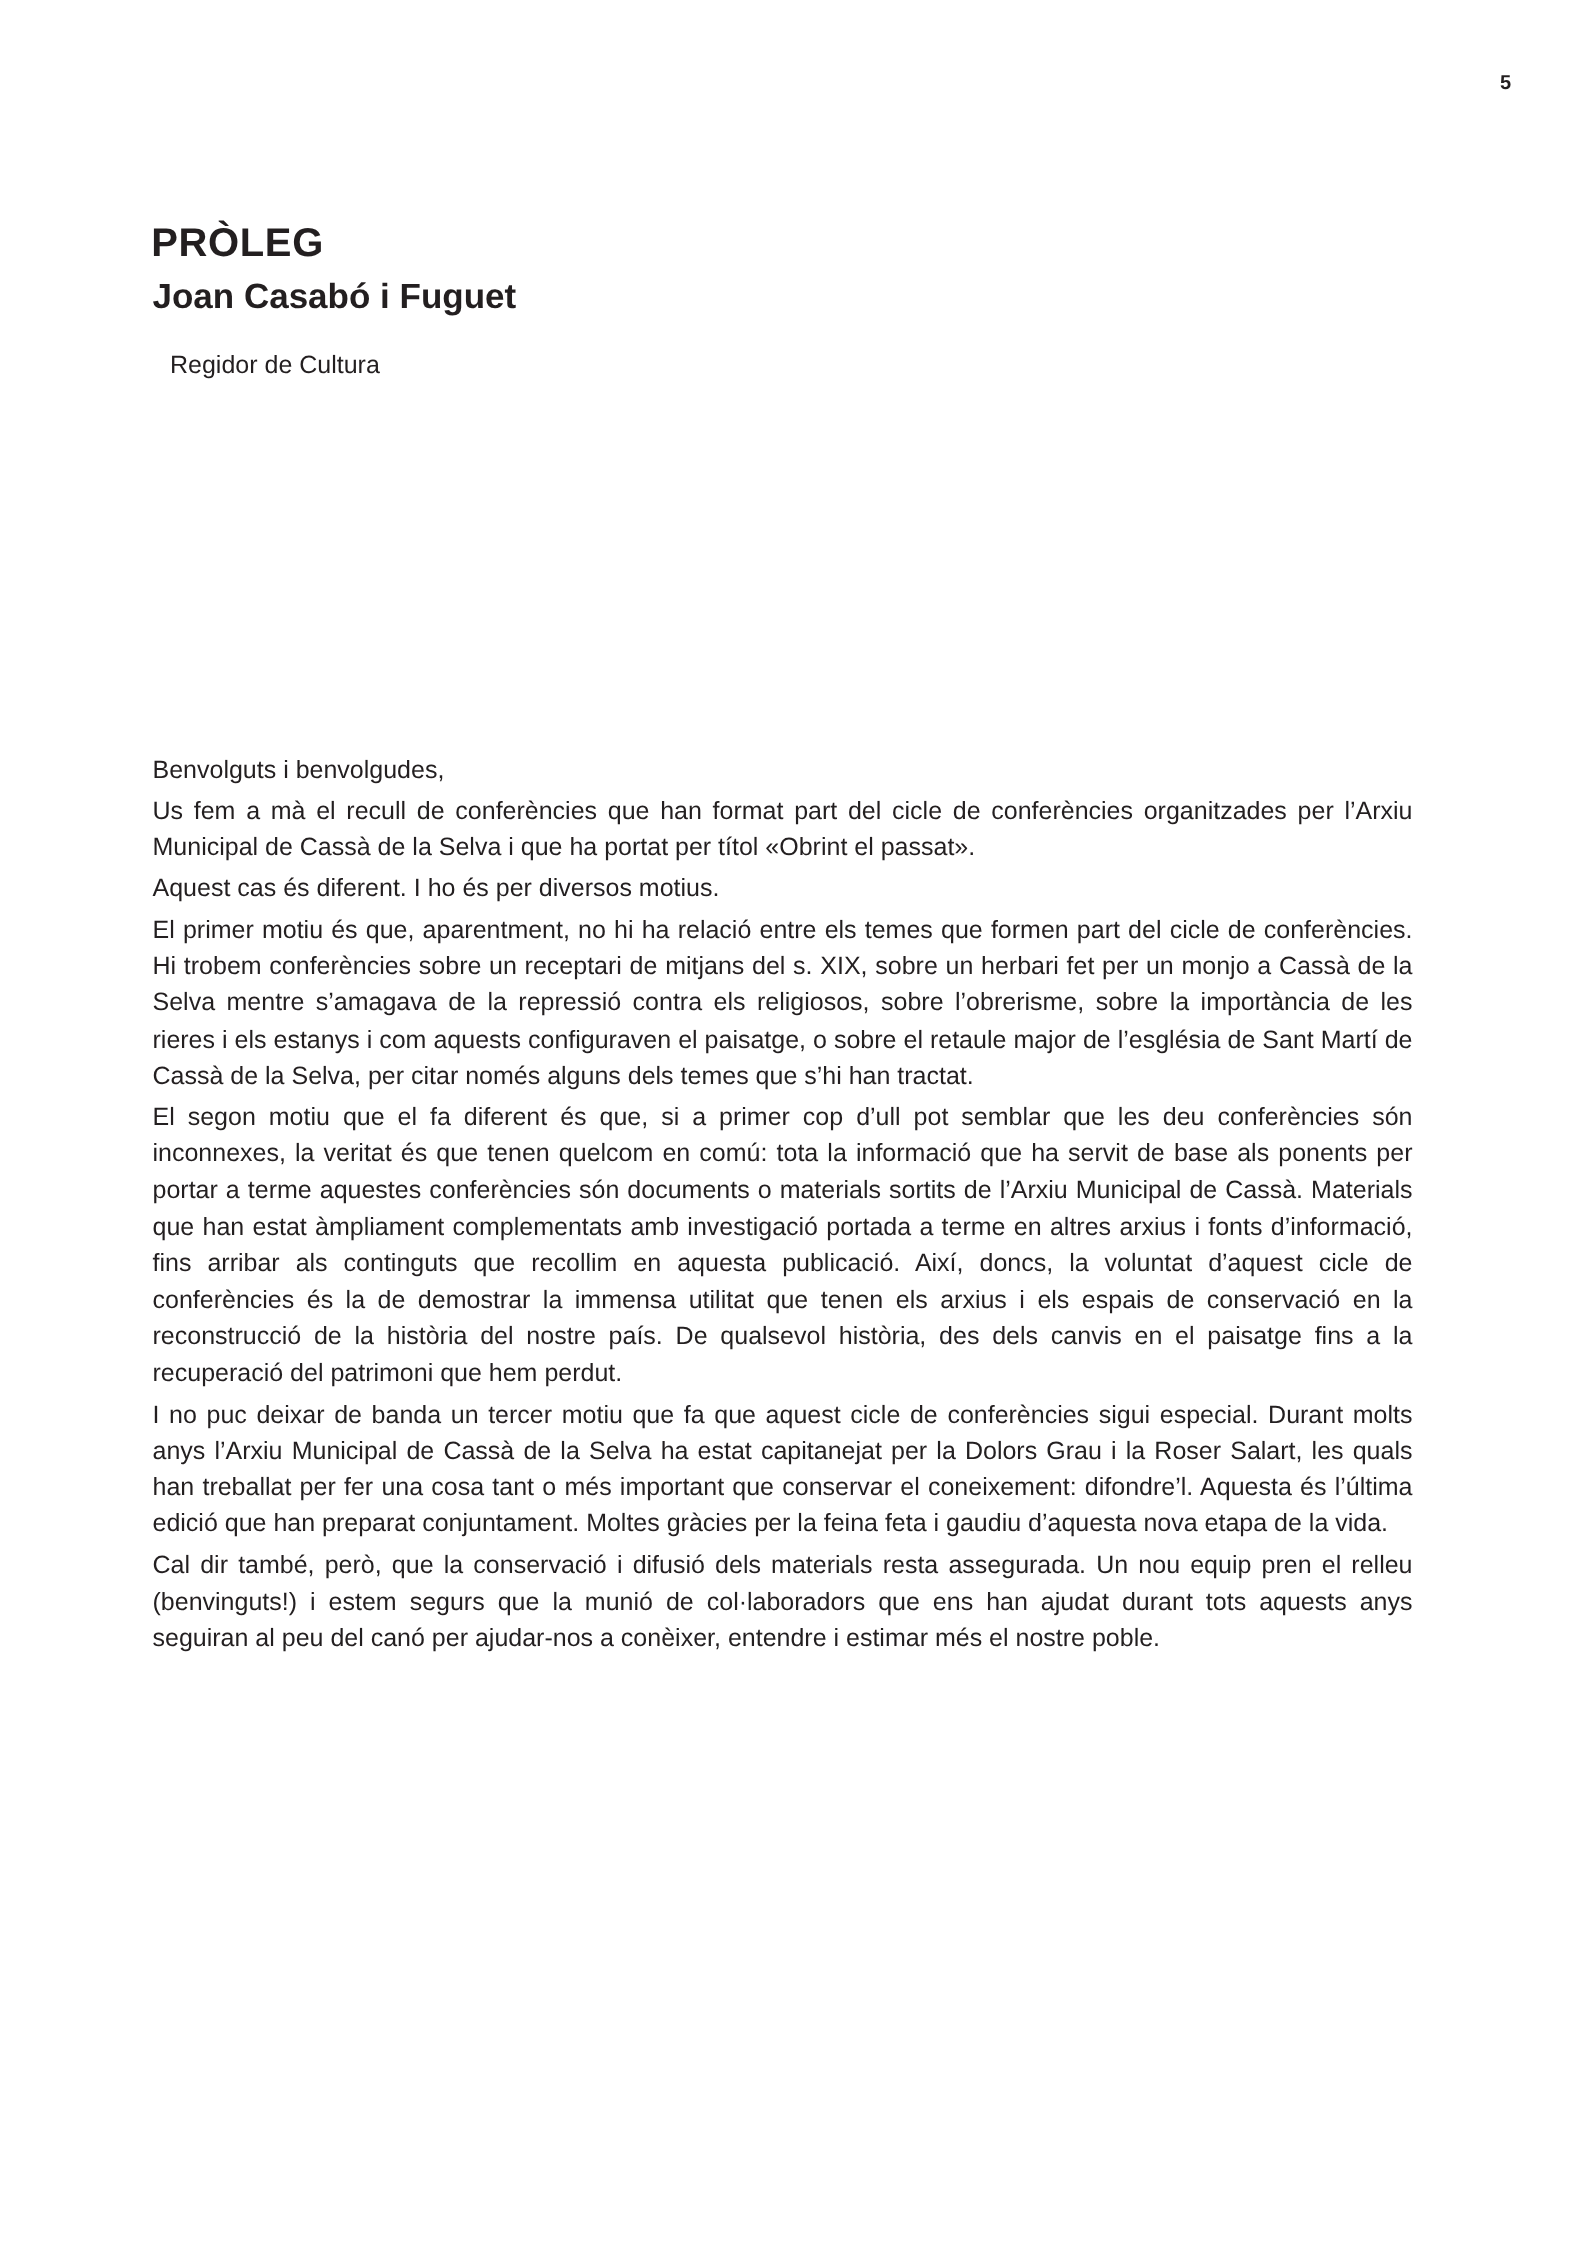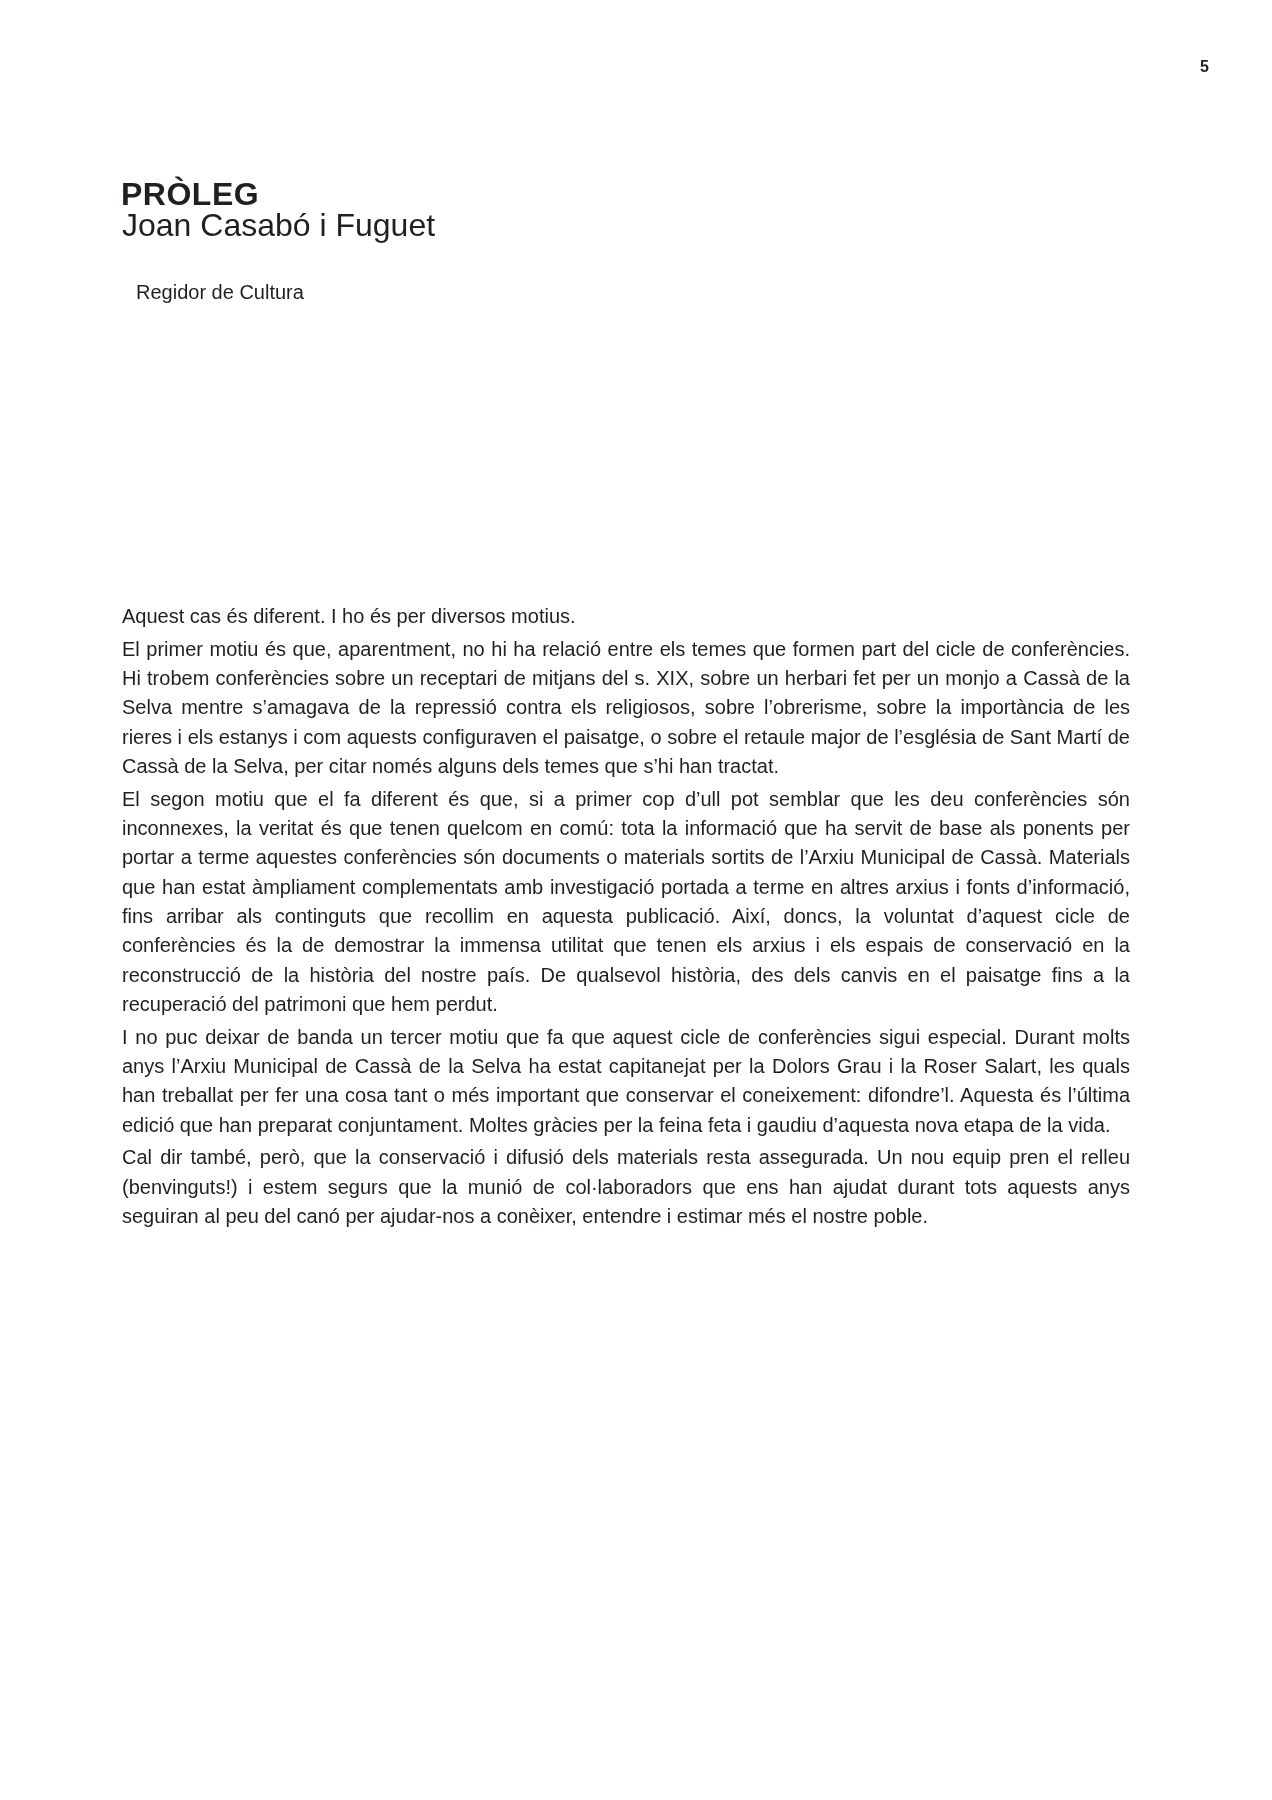--- a/index.html
+++ b/index.html
@@ -29,24 +29,24 @@
     top: 173px;
     margin: 0;
     font-size: 32px;
     font-weight: 900;
     line-height: 42px;
     letter-spacing: 0.5px;
   }
   .author {
     position: absolute;
     left: 122px;
-    top: 211px;
+    top: 223px;
     margin: 0;
-    font-size: 32px;
-    font-weight: normal;
+    font-size: 28px;
+    font-weight: bold;
     line-height: 28px;
   }
   .role {
     position: absolute;
     left: 122px;
     top: 266px;
     margin: 14px;
     font-size: 20px;
     font-weight: normal;
     line-height: 24px;
@@ -68,18 +68,20 @@
 </head>
 <body>
 
 <div class="page-number">5</div>
 
 <h1 class="title">PRÒLEG</h1>
 <h2 class="author">Joan Casabó i Fuguet</h2>
 <div class="role">Regidor de Cultura</div>
 
 <div class="body-text">
+  <p>Benvolguts i benvolgudes,</p>
+  <p>Us fem a mà el recull de conferències que han format part del cicle de conferències organitzades per l’Arxiu Municipal de Cassà de la Selva i que ha portat per títol «Obrint el passat».</p>
   <p>Aquest cas és diferent. I ho és per diversos motius.</p>
   <p>El primer motiu és que, aparentment, no hi ha relació entre els temes que formen part del cicle de confe­rències. Hi trobem conferències sobre un receptari de mitjans del s. XIX, sobre un herbari fet per un mon­jo a Cassà de la Selva mentre s’amagava de la repressió contra els religiosos, sobre l’obrerisme, sobre la importància de les rieres i els estanys i com aquests configuraven el paisatge, o sobre el retaule major de l’església de Sant Martí de Cassà de la Selva, per citar només alguns dels temes que s’hi han tractat.</p>
   <p>El segon motiu que el fa diferent és que, si a primer cop d’ull pot semblar que les deu conferències són inconnexes, la veritat és que tenen quelcom en comú: tota la informació que ha servit de base als po­nents per portar a terme aquestes conferències són documents o materials sortits de l’Arxiu Municipal de Cassà. Materials que han estat àmpliament complementats amb investigació portada a terme en al­tres arxius i fonts d’informació, fins arribar als continguts que recollim en aquesta publicació. Així, doncs, la voluntat d’aquest cicle de conferències és la de demostrar la immensa utilitat que tenen els arxius i els espais de conservació en la reconstrucció de la història del nostre país. De qualsevol història, des dels canvis en el paisatge fins a la recuperació del patrimoni que hem perdut.</p>
   <p>I no puc deixar de banda un tercer motiu que fa que aquest cicle de conferències sigui especial. Durant molts anys l’Arxiu Municipal de Cassà de la Selva ha estat capitanejat per la Dolors Grau i la Roser Sa­lart, les quals han treballat per fer una cosa tant o més important que conservar el coneixement: difon­dre’l. Aquesta és l’última edició que han preparat conjuntament. Moltes gràcies per la feina feta i gaudiu d’aquesta nova etapa de la vida.</p>
   <p>Cal dir també, però, que la conservació i difusió dels materials resta assegurada. Un nou equip pren el relleu (benvinguts!) i estem segurs que la munió de col·laboradors que ens han ajudat durant tots aquests anys seguiran al peu del canó per ajudar-nos a conèixer, entendre i estimar més el nostre poble.</p>
 </div>
 
 </body></html>

